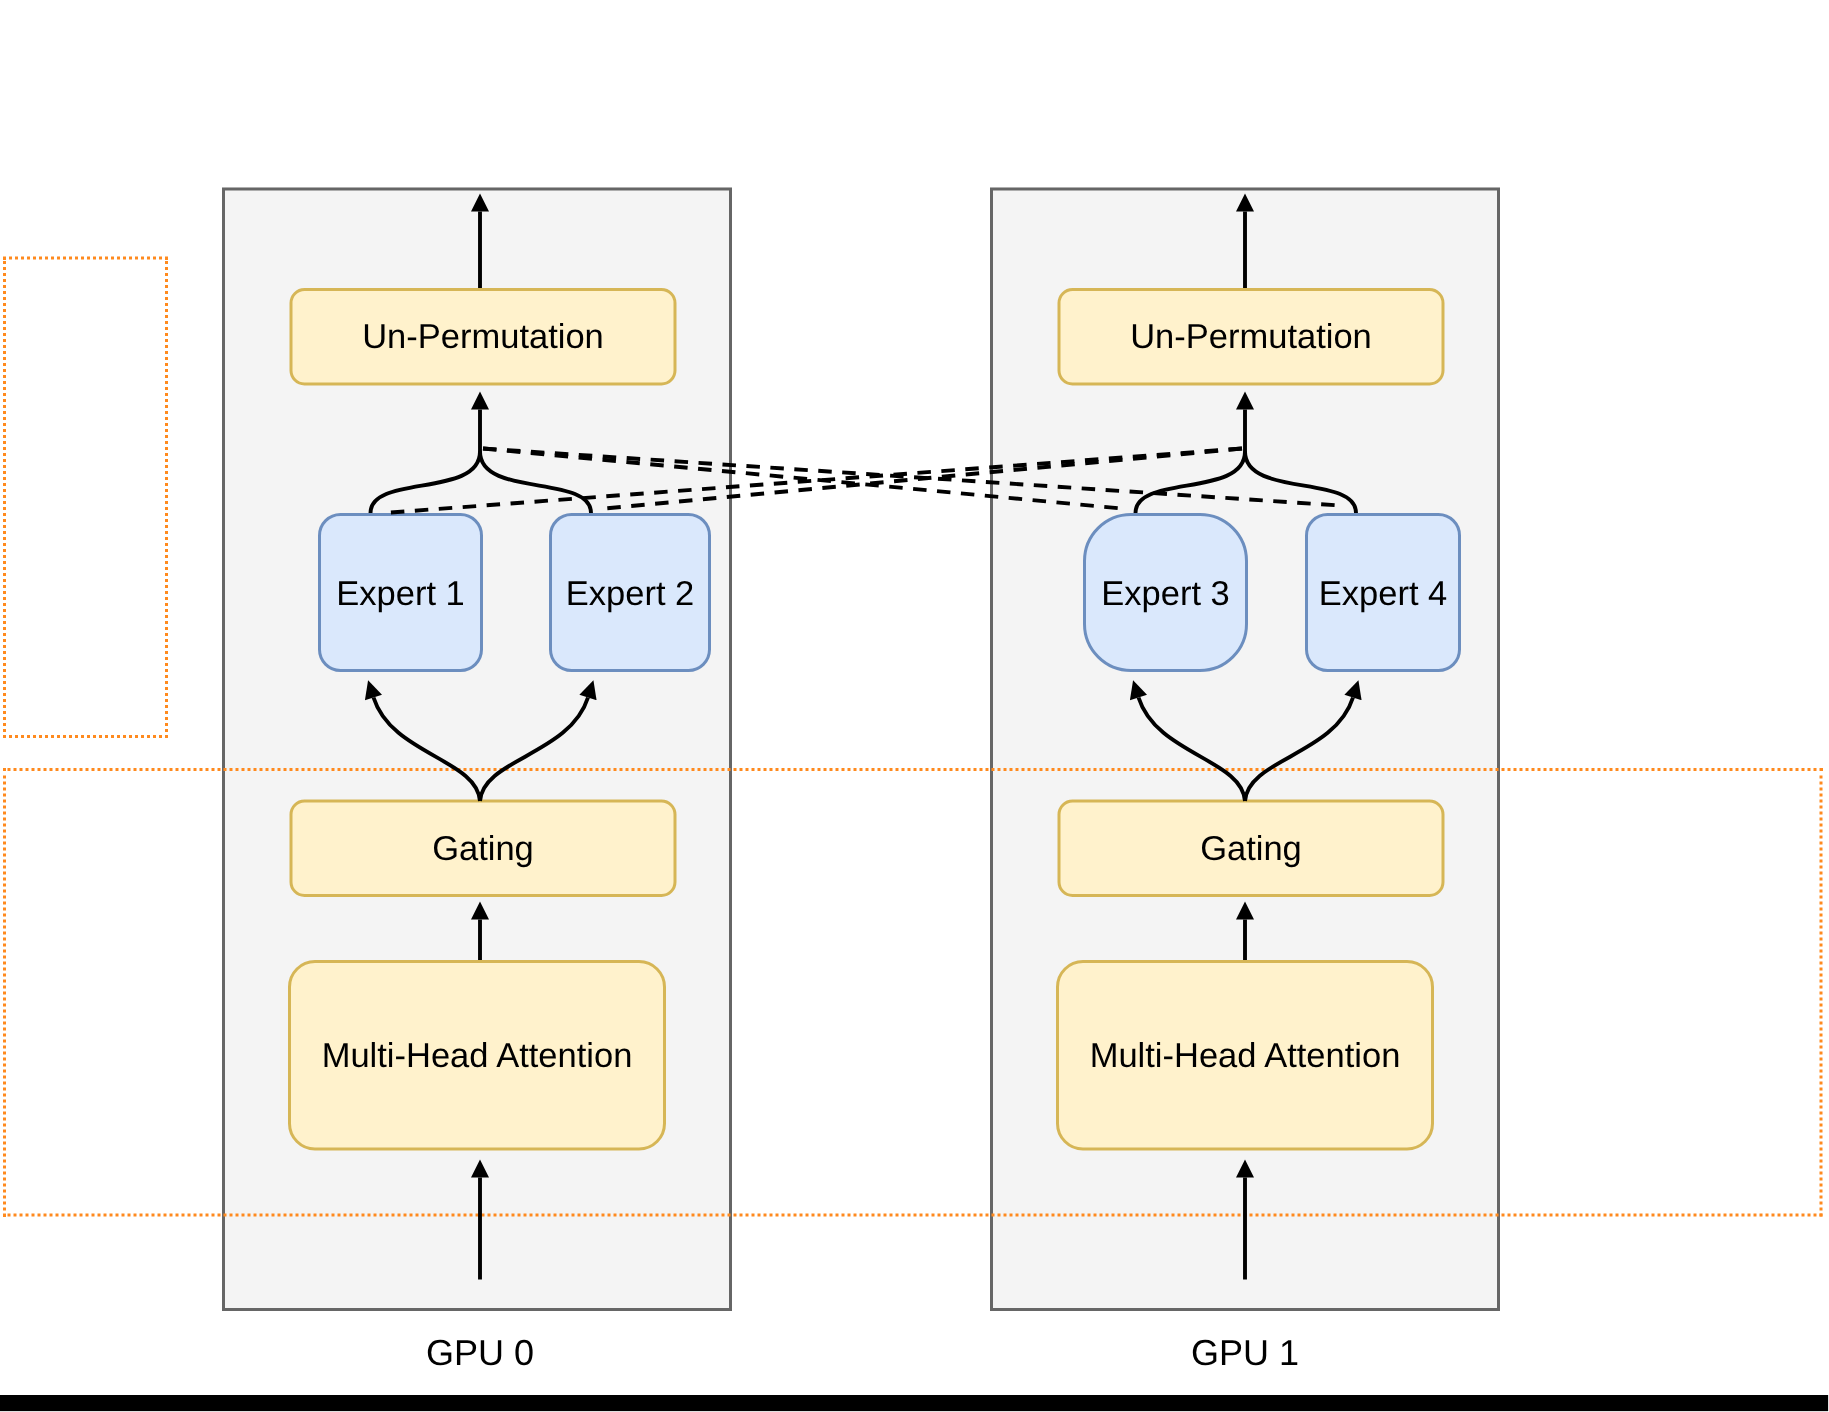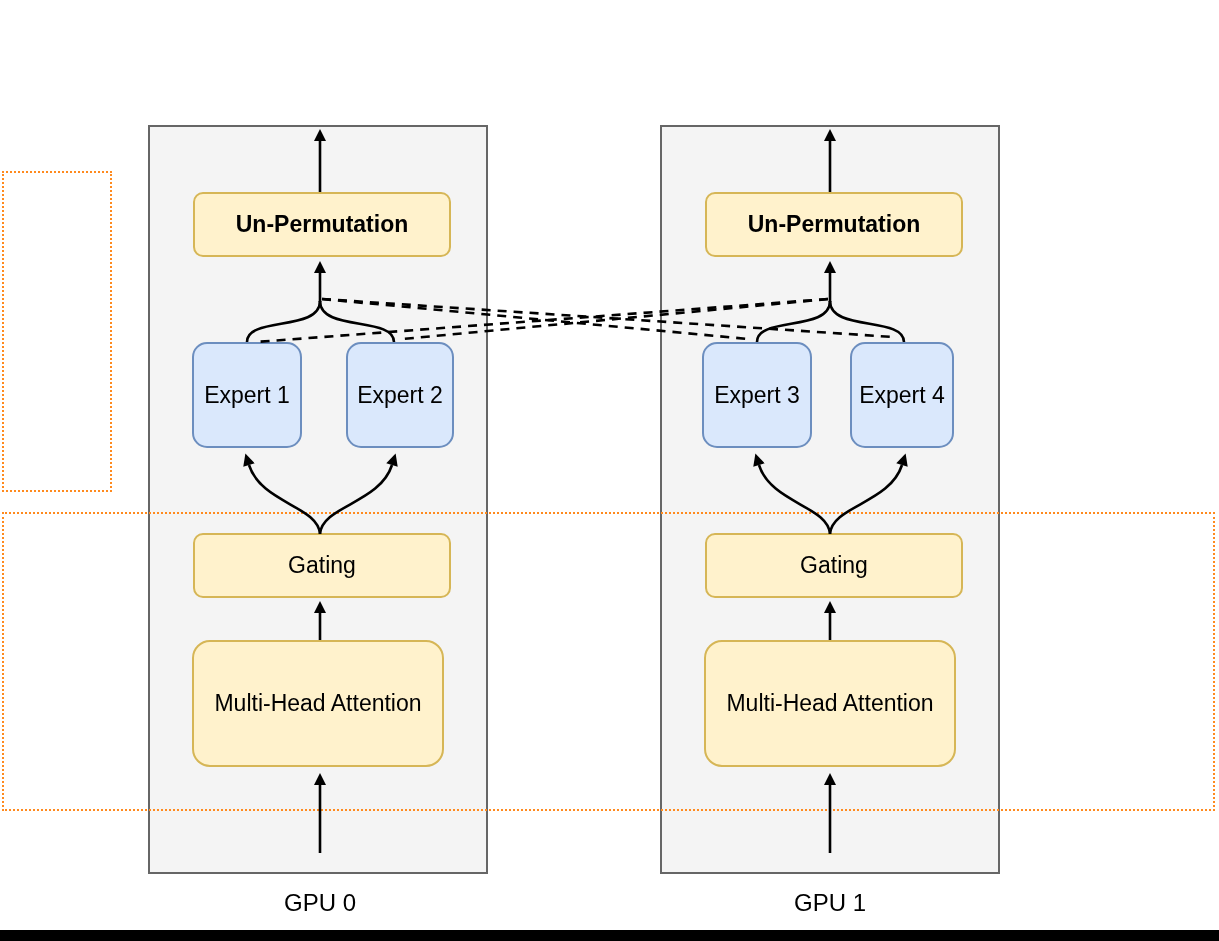--- a/index.html
+++ b/index.html
@@ -15,33 +15,33 @@
   .band{position:absolute;left:2px;width:1213px;border:2px dotted #ff8a1e;box-sizing:border-box;background:transparent;z-index:2;pointer-events:none;}
   .band.expert{top:171px;height:321px;}
   .band.tensor{top:512px;height:299px;}
   .band-label{position:absolute;width:200px;text-align:center;color:#a9611b;font-size:23px;z-index:4;}
   .band-label.expert{left:1010px;top:315px;}
   .band-label.tensor{left:1010px;top:654px;}
 
   
   .block{position:absolute;box-sizing:border-box;display:flex;align-items:center;justify-content:center;font-size:23px;color:#000;z-index:2;text-align:center;}
   .yellow{background:#fff2cc;border:2px solid #d6b656;border-radius:10px;}
-  .blue{background:#dae8fc;border:2px solid #6c8ebf;border-radius:15px;}
-  .unperm{width:258px;height:65px;top:192px;font-weight:bold;}
+  .blue{background:#dae8fc;border:2px solid #6c8ebf;border-radius:15px;margin-left:20px;}
+  .unperm{width:258px;height:65px;top:192px;}
   .expert{width:110px;height:106px;top:342px;}
   .gating{width:258px;height:65px;top:533px;}
   .mha{width:252px;height:127px;top:640px;border-radius:18px;}
 
   .g0 .unperm,.g0 .gating{left:193px;}
   .g0 .mha{left:192px;}
   .g0 .expert.a{left:192px;}
   .g0 .expert.b{left:346px;width:108px;}
   .g1 .unperm,.g1 .gating{left:705px;}
   .g1 .mha{left:704px;}
-  .g1 .expert.a{left:702px;}
+  .g1 .expert.a{left:702px;border-radius:32px;}
   .g1 .expert.b{left:850px;width:104px;}
 
   
   .gpu-label{position:absolute;top:889px;width:220px;text-align:center;font-size:24px;color:#000;z-index:2;}
   .gpu-label.left{left:210px;}
   .gpu-label.right{left:720px;}
 
   
   svg.wires{position:absolute;left:0;top:0;z-index:3;pointer-events:none;}
   .wire{fill:none;stroke:#000;stroke-width:2.6px;}

